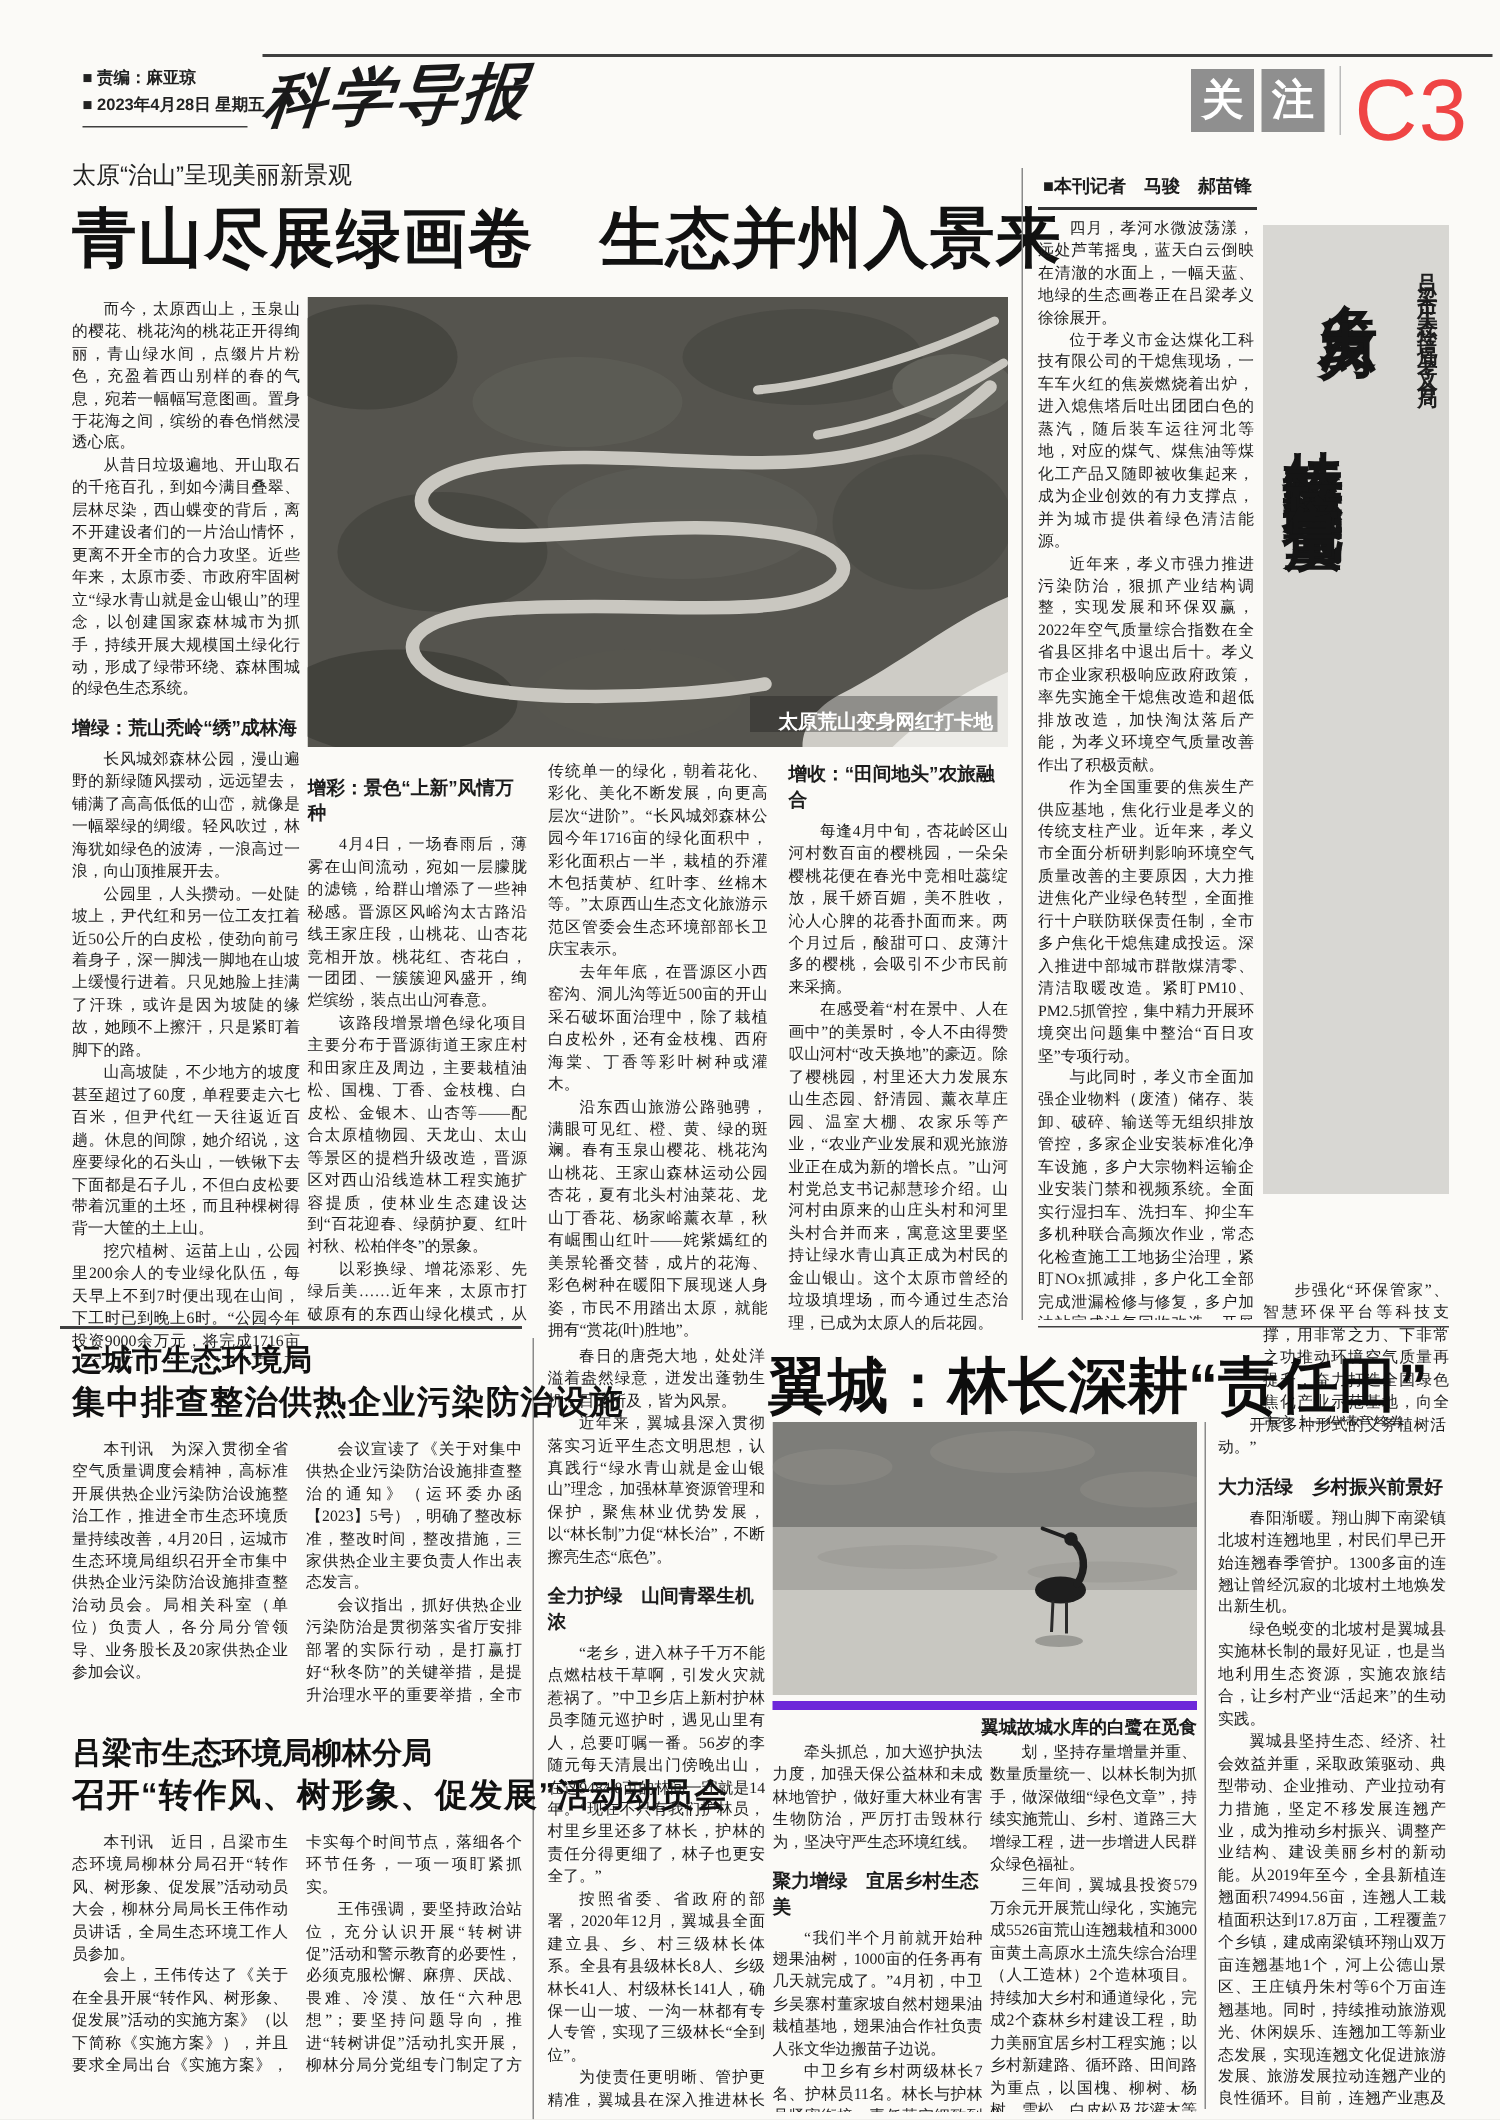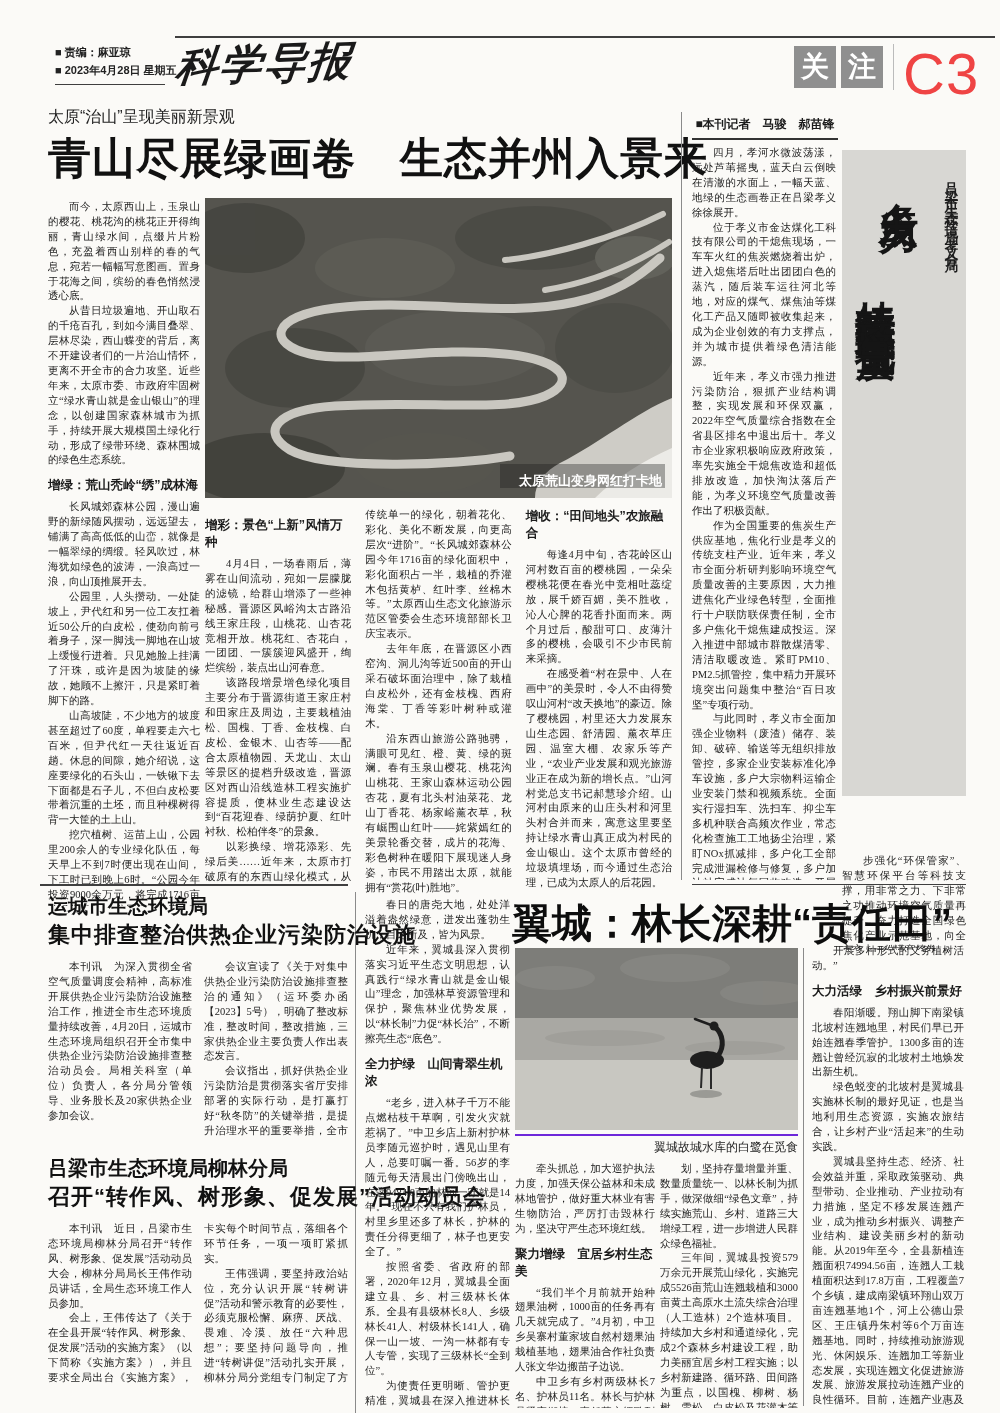--- a/index.html
+++ b/index.html
@@ -21,21 +21,21 @@
   .cols3{column-count:3;column-gap:14px;}
   .cols2{column-count:2;column-gap:12px;}
   .byline{font-family:"Liberation Sans",sans-serif;font-size:12px;font-weight:bold;border-bottom:2px solid #333;padding-bottom:5px;text-align:center;}
   .graybox{background:#d8d7d3;}
   .vtext{writing-mode:vertical-rl;text-orientation:upright;}
   .box-kicker{font-size:13.5px;font-weight:bold;letter-spacing:7px;color:#1d1d1d;}
   .box-title{font-size:40px;font-weight:bold;color:#151515;letter-spacing:4px;font-family:"Liberation Serif",serif;}
   .eyebrow{font-family:"Liberation Sans",sans-serif;font-size:20px;font-weight:bold;color:#111;}
   .subhead-line{font-family:"Liberation Sans",sans-serif;font-size:22px;font-weight:bold;color:#111;letter-spacing:1px;white-space:nowrap;}
   .yc-head{font-family:"Liberation Sans",sans-serif;font-size:40px;font-weight:bold;color:#0d0d0d;white-space:nowrap;}
-  .caption{font-family:"Liberation Sans",sans-serif;font-size:12px;font-weight:normal;text-align:right;border-top:2px solid #6d28d9;padding-top:3px;}
+  .caption{font-family:"Liberation Sans",sans-serif;font-size:12px;font-weight:bold;text-align:right;border-top:6px solid #6d28d9;padding-top:3px;}
   svg{display:block;}
 </style>
 </head>
 <body>
 
 <div class="page">
 
   <div class="abs hrule" style="left:175px;top:36px;width:820px;"></div>
   <div class="abs smallmeta" style="left:55px;top:44px;">
     <div>■ 责编：麻亚琼</div>

